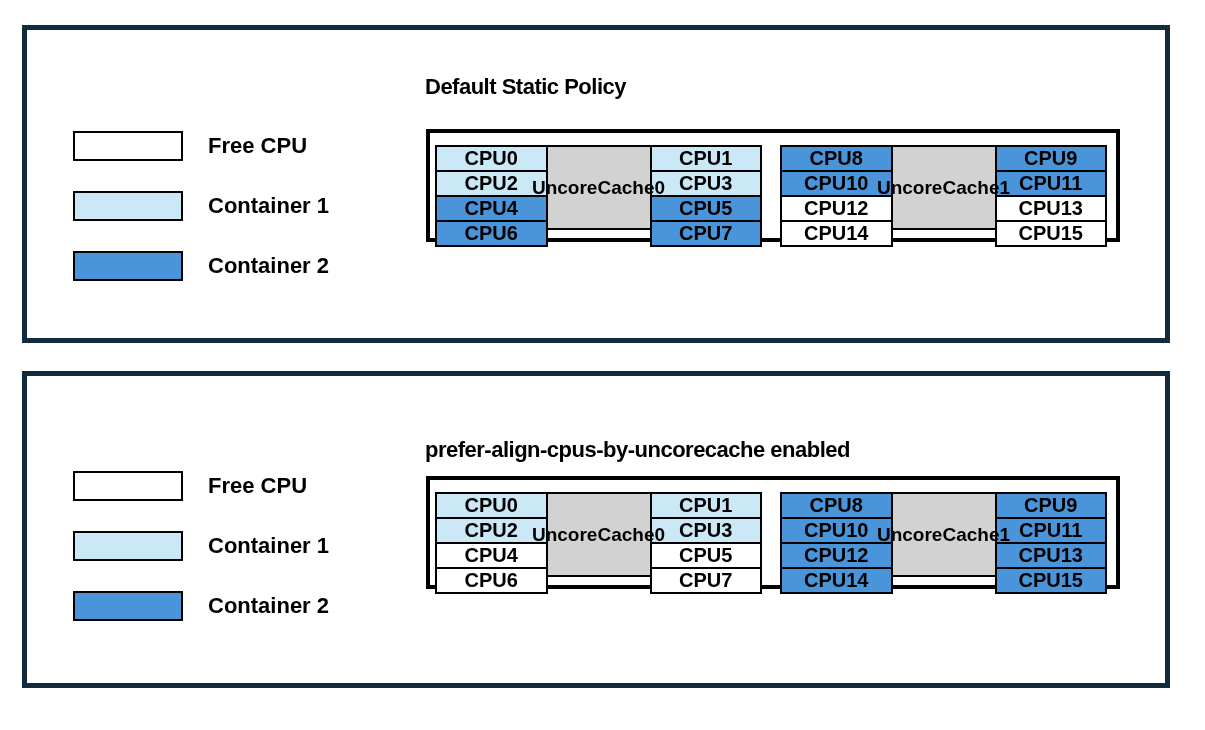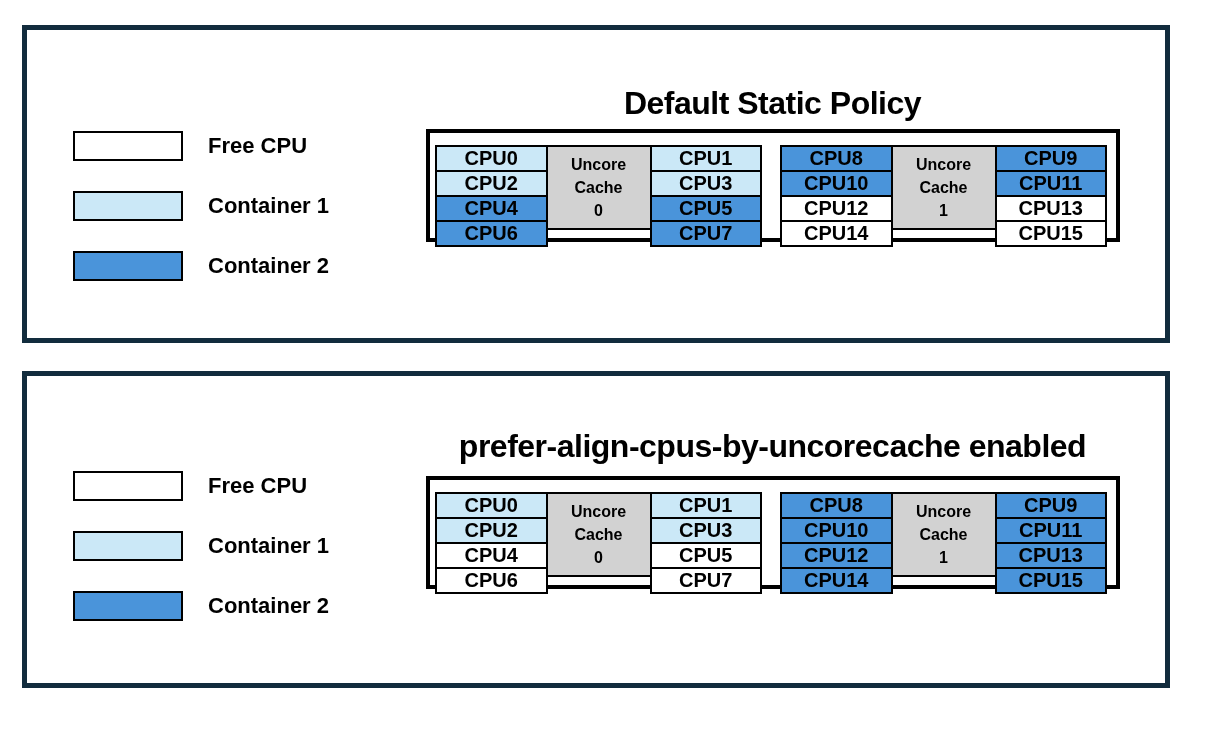--- a/index.html
+++ b/index.html
@@ -23,30 +23,29 @@
     border: 5px solid #122c3d;
     box-sizing: border-box;
   }
   .panel--1 { top: 25px;  height: 318px; }
   .panel--2 { top: 371px; height: 317px; }
 
   .title {
     position: absolute;
     left: 425px;
     width: 695px;
-    text-align: center;
-    font-weight: bold;
-    font-size: 32px;
+    text-align: left;
+    font-weight: bold;
+    font-size: 22px;
     letter-spacing: -0.5px;
     line-height: 34px;
     white-space: nowrap;
-    margin-top: 16px;
   }
   .title--1 { top: 70px; }
-  .title--2 { top: 413px; }
+  .title--2 { top: 433px; }
 
   .legend-swatch {
     position: absolute;
     left: 73px;
     width: 110px;
     height: 30px;
     border: 2px solid #000000;
     box-sizing: border-box;
     background: #ffffff;
   }
@@ -106,25 +105,25 @@
 
   .uncore-box {
     width: 106px;
     margin: 0 -2px;
     position: relative;
     z-index: 1;
     border: 2px solid #000000;
     box-sizing: border-box;
     background: #d2d2d2;
     display: flex;
-    flex-direction: column;
+    flex-direction: row;
     align-items: center;
     justify-content: center;
     font-weight: bold;
-    font-size: 16px;
+    font-size: 19px;
     line-height: 23px;
     text-align: center;
   }
 </style>
 </head>
 <body>
 
 <div class="panel panel--1"></div>
 <div class="panel panel--2"></div>
 

